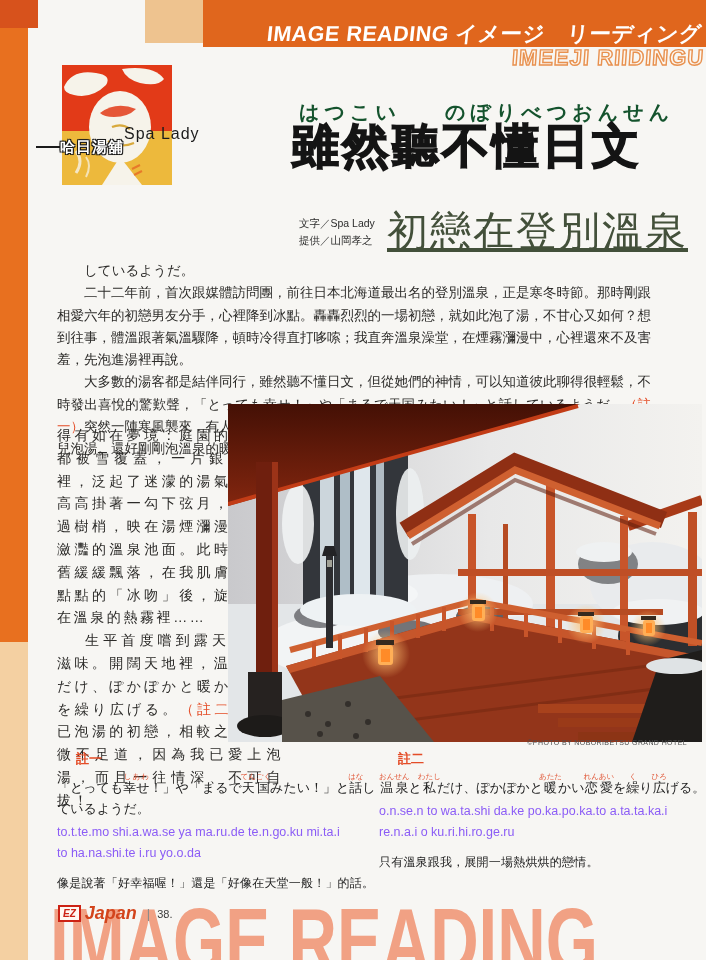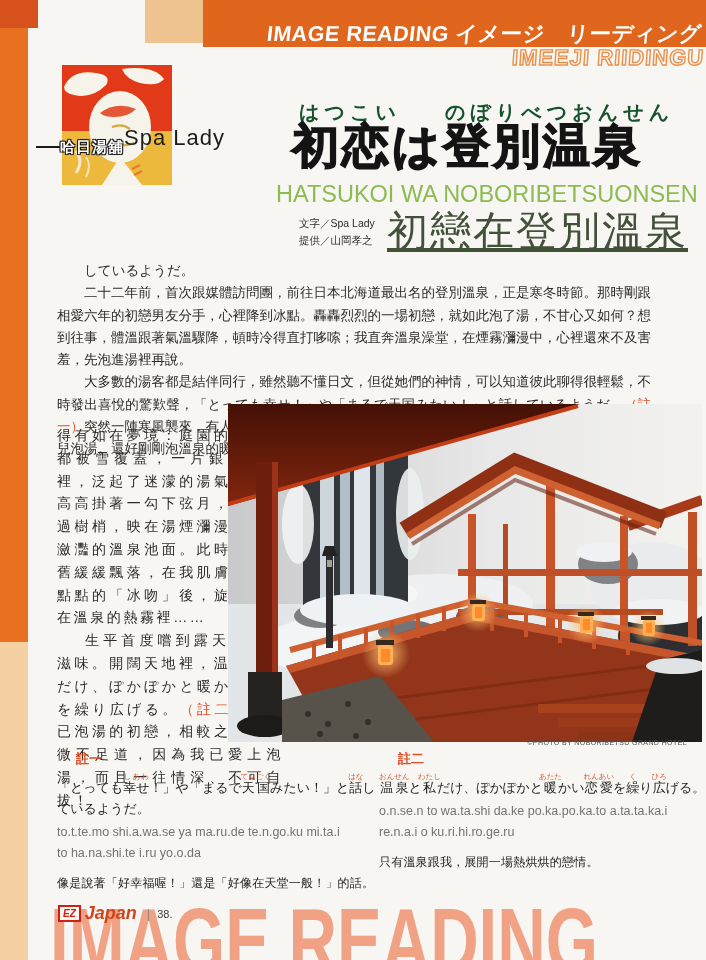--- a/index.html
+++ b/index.html
@@ -22,21 +22,21 @@
     transform:skewX(-6deg);
   }
   .hdr-sub{
     position:absolute;top:45px;right:2px;white-space:nowrap;
     font-size:22px;font-weight:bold;letter-spacing:1px;
     color:#fdf6ee;-webkit-text-stroke:1.4px #e8914f;
     transform:skewX(-4deg);
   }
   
   .logo-box{position:absolute;left:62px;top:65px;width:110px;height:120px;}
-  .spa-lady{position:absolute;left:124px;top:125px;font-size:22px;color:#1c1c1c;letter-spacing:1px;}
+  .spa-lady{position:absolute;left:124px;top:125px;font-size:16px;color:#1c1c1c;letter-spacing:1px;}
   .hari{
     position:absolute;left:60px;top:138px;font-size:15px;font-weight:bold;
     color:#ffffff;letter-spacing:1px;
     text-shadow:-1px -1px 0 #1a1a1a,1px -1px 0 #1a1a1a,-1px 1px 0 #1a1a1a,1px 1px 0 #1a1a1a,0 0 2px #1a1a1a;
   }
   .hari-line{position:absolute;left:36px;top:146px;width:27px;height:2px;background:#1a1a1a;}
   
   .furigana{position:absolute;left:299px;top:99px;display:flex;gap:44px;
     font-size:20px;font-weight:800;color:#14532d;letter-spacing:5px;white-space:nowrap;}
   .main-title{
@@ -62,21 +62,21 @@
   
   .photo{position:absolute;left:228px;top:404px;width:474px;height:338px;overflow:hidden;background:#dadadc;}
   .photo-credit{position:absolute;top:739px;right:19px;font-size:7px;letter-spacing:.4px;color:#4e4e4e;}
   
   .note{position:absolute;top:750px;}
   .note-1{left:57px;width:322px;}
   .note-2{left:379px;width:327px;}
   .note-title{font-size:13px;font-weight:bold;color:#e44d28;margin-bottom:3px;padding-left:19px;}
   .note-jp{font-size:13px;line-height:21px;color:#222;padding-top:6px;}
   .note-jp ruby rt{font-size:7.5px;color:#e05535;letter-spacing:0;}
-  .note-romaji{font-size:12.5px;line-height:20.5px;color:#737373;margin-top:3px;}
+  .note-romaji{font-size:12.5px;line-height:20.5px;color:#8b5cf6;margin-top:3px;}
   .note-zh{font-size:12px;line-height:19px;color:#222;margin-top:11px;letter-spacing:.2px;}
   
   .big-footer{
     position:absolute;left:50px;top:888px;white-space:nowrap;
     font-size:86px;font-weight:bold;color:#f1a184;letter-spacing:0;
     transform:scale(.78,1.08);transform-origin:left top;z-index:1;
   }
   .footer-logo{position:absolute;left:58px;top:903px;display:flex;align-items:center;z-index:2;}
   .ez-box{
     border:2px solid #cc2214;background:#fff8f2;color:#cc2214;border-radius:0;
@@ -117,22 +117,21 @@
     </svg>
   </div>
   <div class="spa-lady">Spa Lady</div>
   <div class="hari-line"></div>
   <div class="hari">哈日湯舖</div>
 
   <div class="furigana">
     <span>はつこい</span>
     <span>のぼりべつおんせん</span>
   </div>
-  <div class="main-title">初恋は登別温泉</div>
-  <div class="romaji-title">HATSUKOI WA NOBORIBETSUONSEN</div>
+  <div class="main-title">雖然聽不懂日文</div>
   <div class="credits">
     <div>文字／Spa Lady</div>
     <div>提供／山岡孝之</div>
   </div>
   <div class="cn-title">初戀在登別溫泉</div>
 
   <div class="body-text">
     <p>しているようだ。</p>
     <p>二十二年前，首次跟媒體訪問團，前往日本北海道最出名的登別溫泉，正是寒冬時節。那時剛跟相愛六年的初戀男友分手，心裡降到冰點。轟轟烈烈的一場初戀，就如此泡了湯，不甘心又如何？想到往事，體溫跟著氣溫驟降，頓時冷得直打哆嗦；我直奔溫泉澡堂，在煙霧瀰漫中，心裡還來不及害羞，先泡進湯裡再說。</p>
     <p><span>大多數的湯客都是結伴同行，雖然聽不懂日文，但從她們的神情，可以知道彼此聊得很輕鬆，不時發出喜悅的驚歎聲，「とっても幸せ！」や「まるで天国みたい！」と話しているようだ。</span><span class="note-ref">（註一）</span><span>突然一陣寒風襲來，有人走了進來，我拉開那扇門，迎面的刺骨寒風，幾乎要使我泡露天湯的夢兒泡湯。還好剛剛泡溫泉的暖意還在，我滑入露天池後，才發現戶外泡湯的景致，簡直美</span></p>

